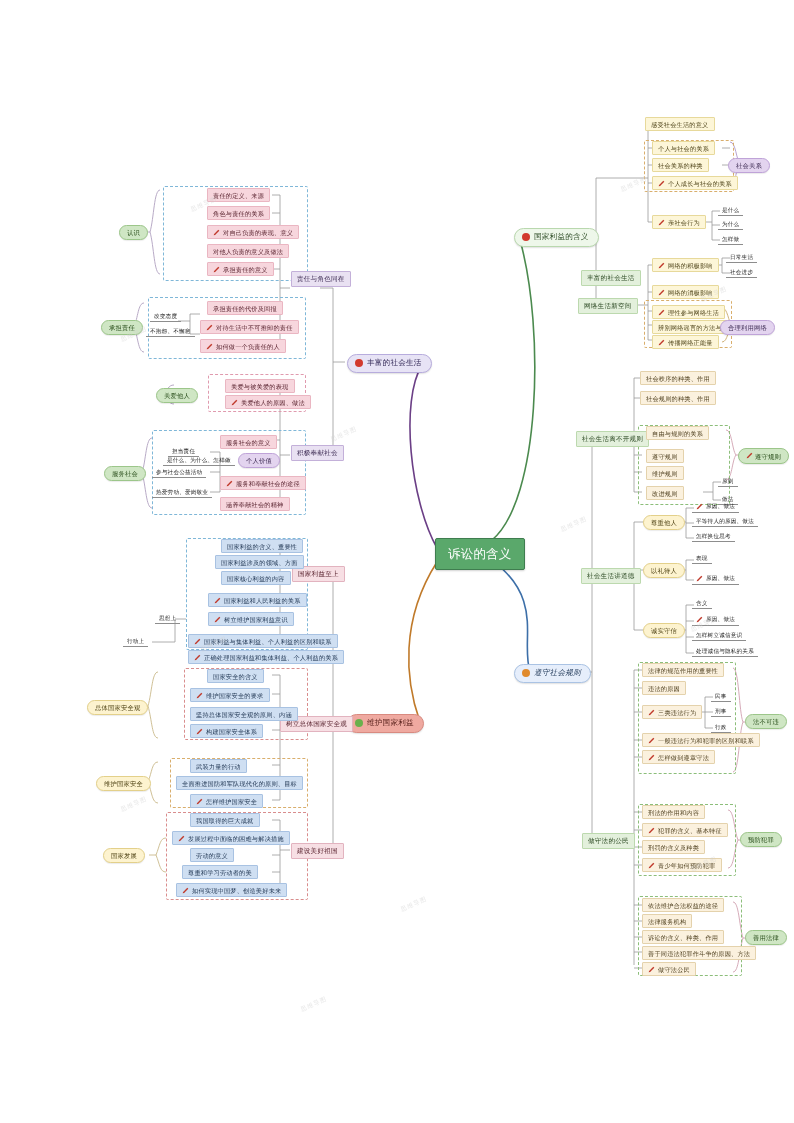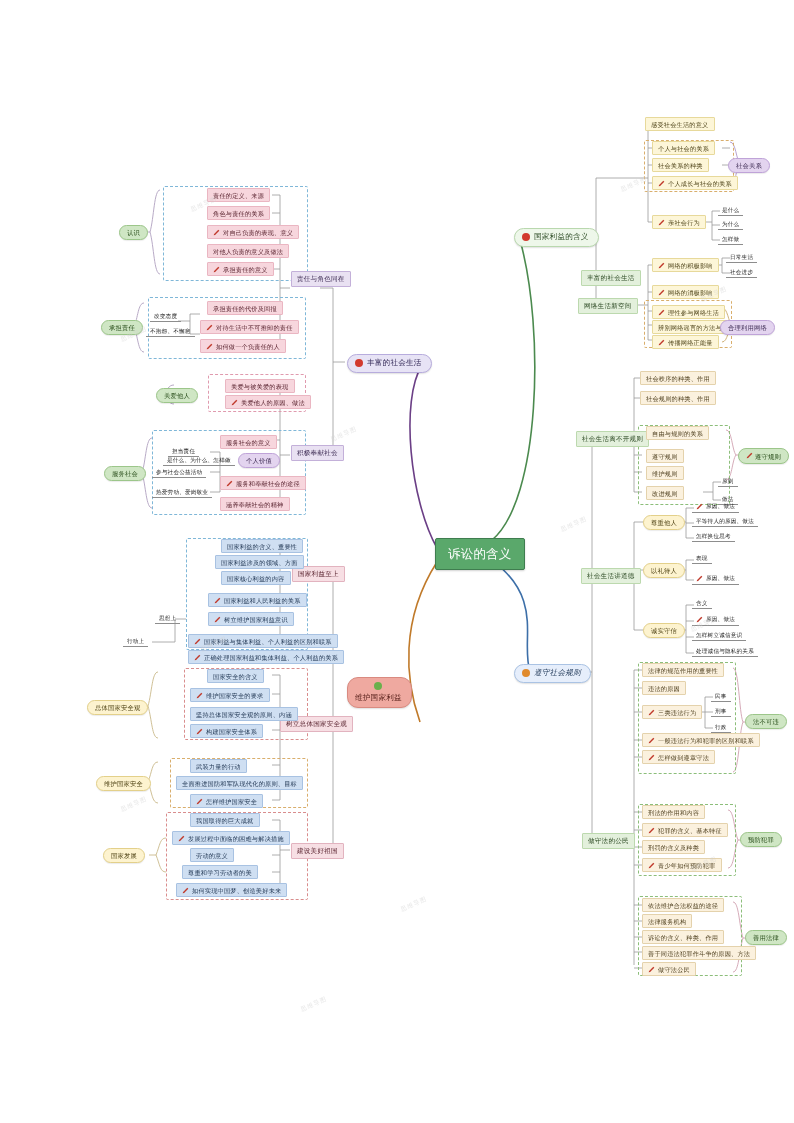--- a/index.html
+++ b/index.html
@@ -220,21 +220,21 @@
     <span>国家利益的含义</span>
   </div>
   <div class="node pill p2" style="left:514px;top:664px;font-style:italic;">
     <span class="num"></span>
     <span>遵守社会规则</span>
   </div>
   <div class="node pill p3" style="left:347px;top:354px;">
     <span class="num"></span>
     <span>丰富的社会生活</span>
   </div>
-  <div class="node pill p4" style="left:347px;top:677px;flex-direction:column;">
+  <div class="node pill p4" style="left:347px;top:714px;">
     <span class="num"></span>
     <span>维护国家利益</span>
   </div>
 
   <div class="node cat green" style="left:581px;top:270px;">
     <span>丰富的社会生活</span></div>
   <div class="node cat green" style="left:578px;top:298px;">
     <span>网络生活新空间</span></div>
 
   <div class="node leaf yellowbox" style="left:645px;top:117px;">

